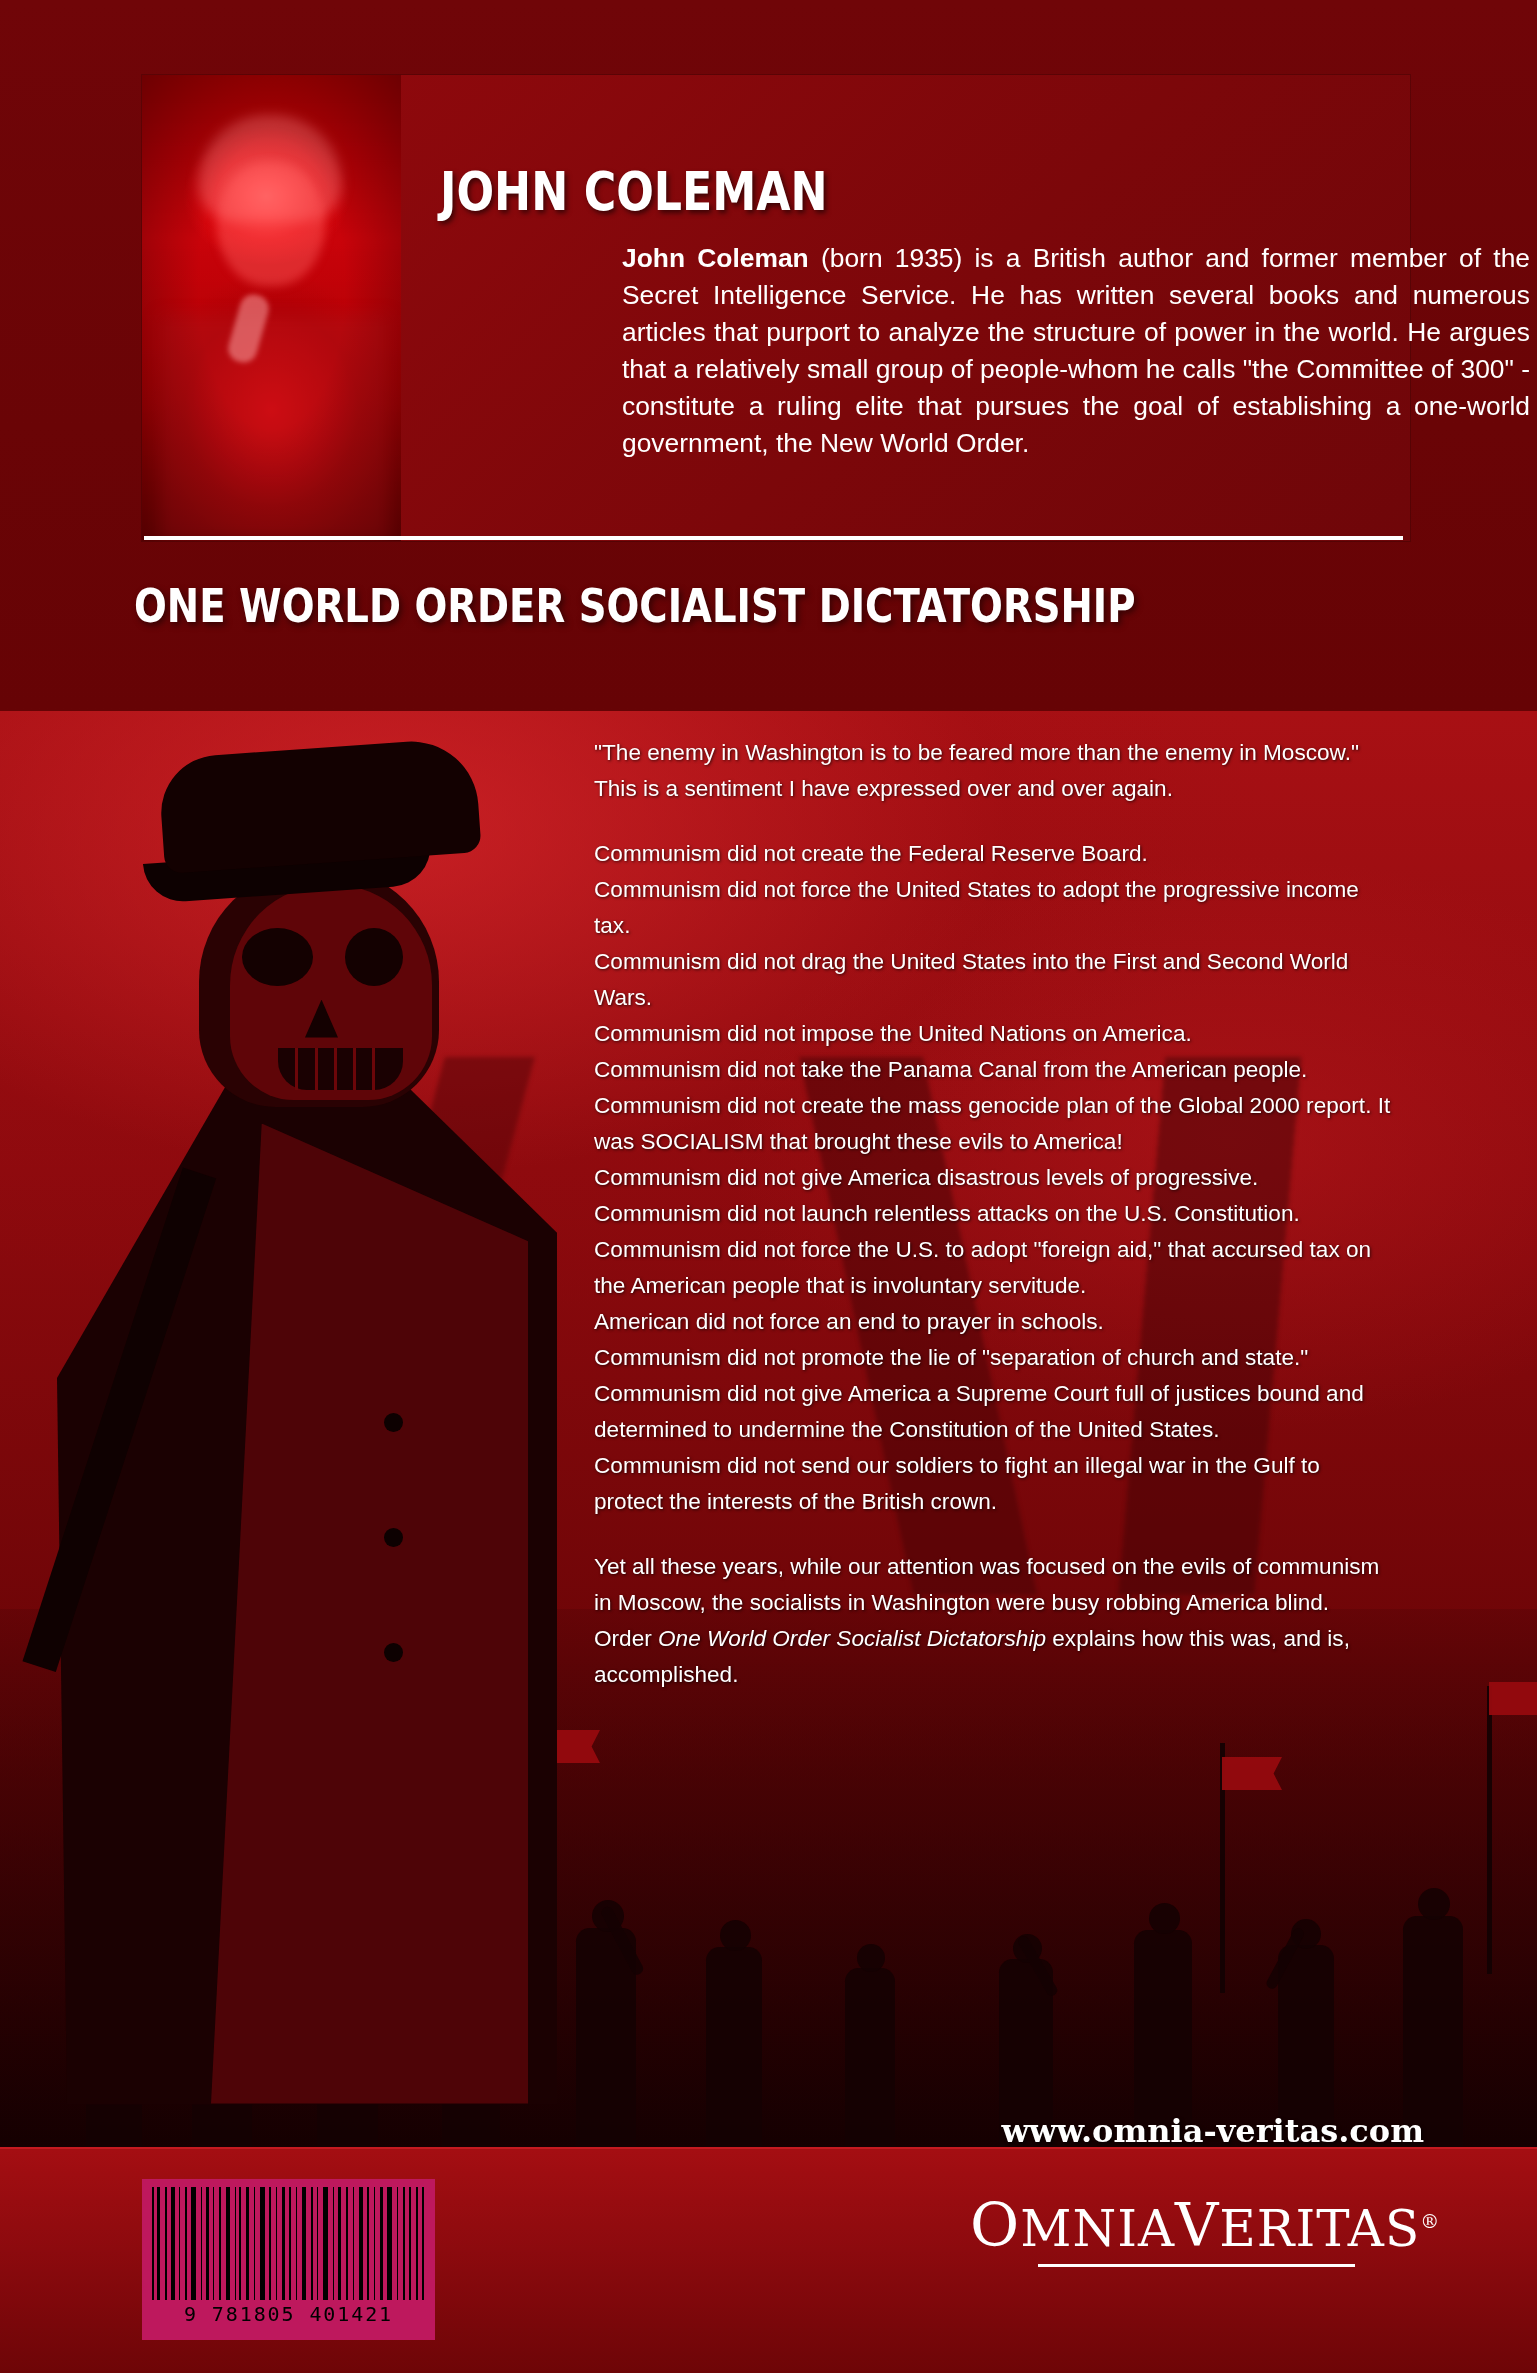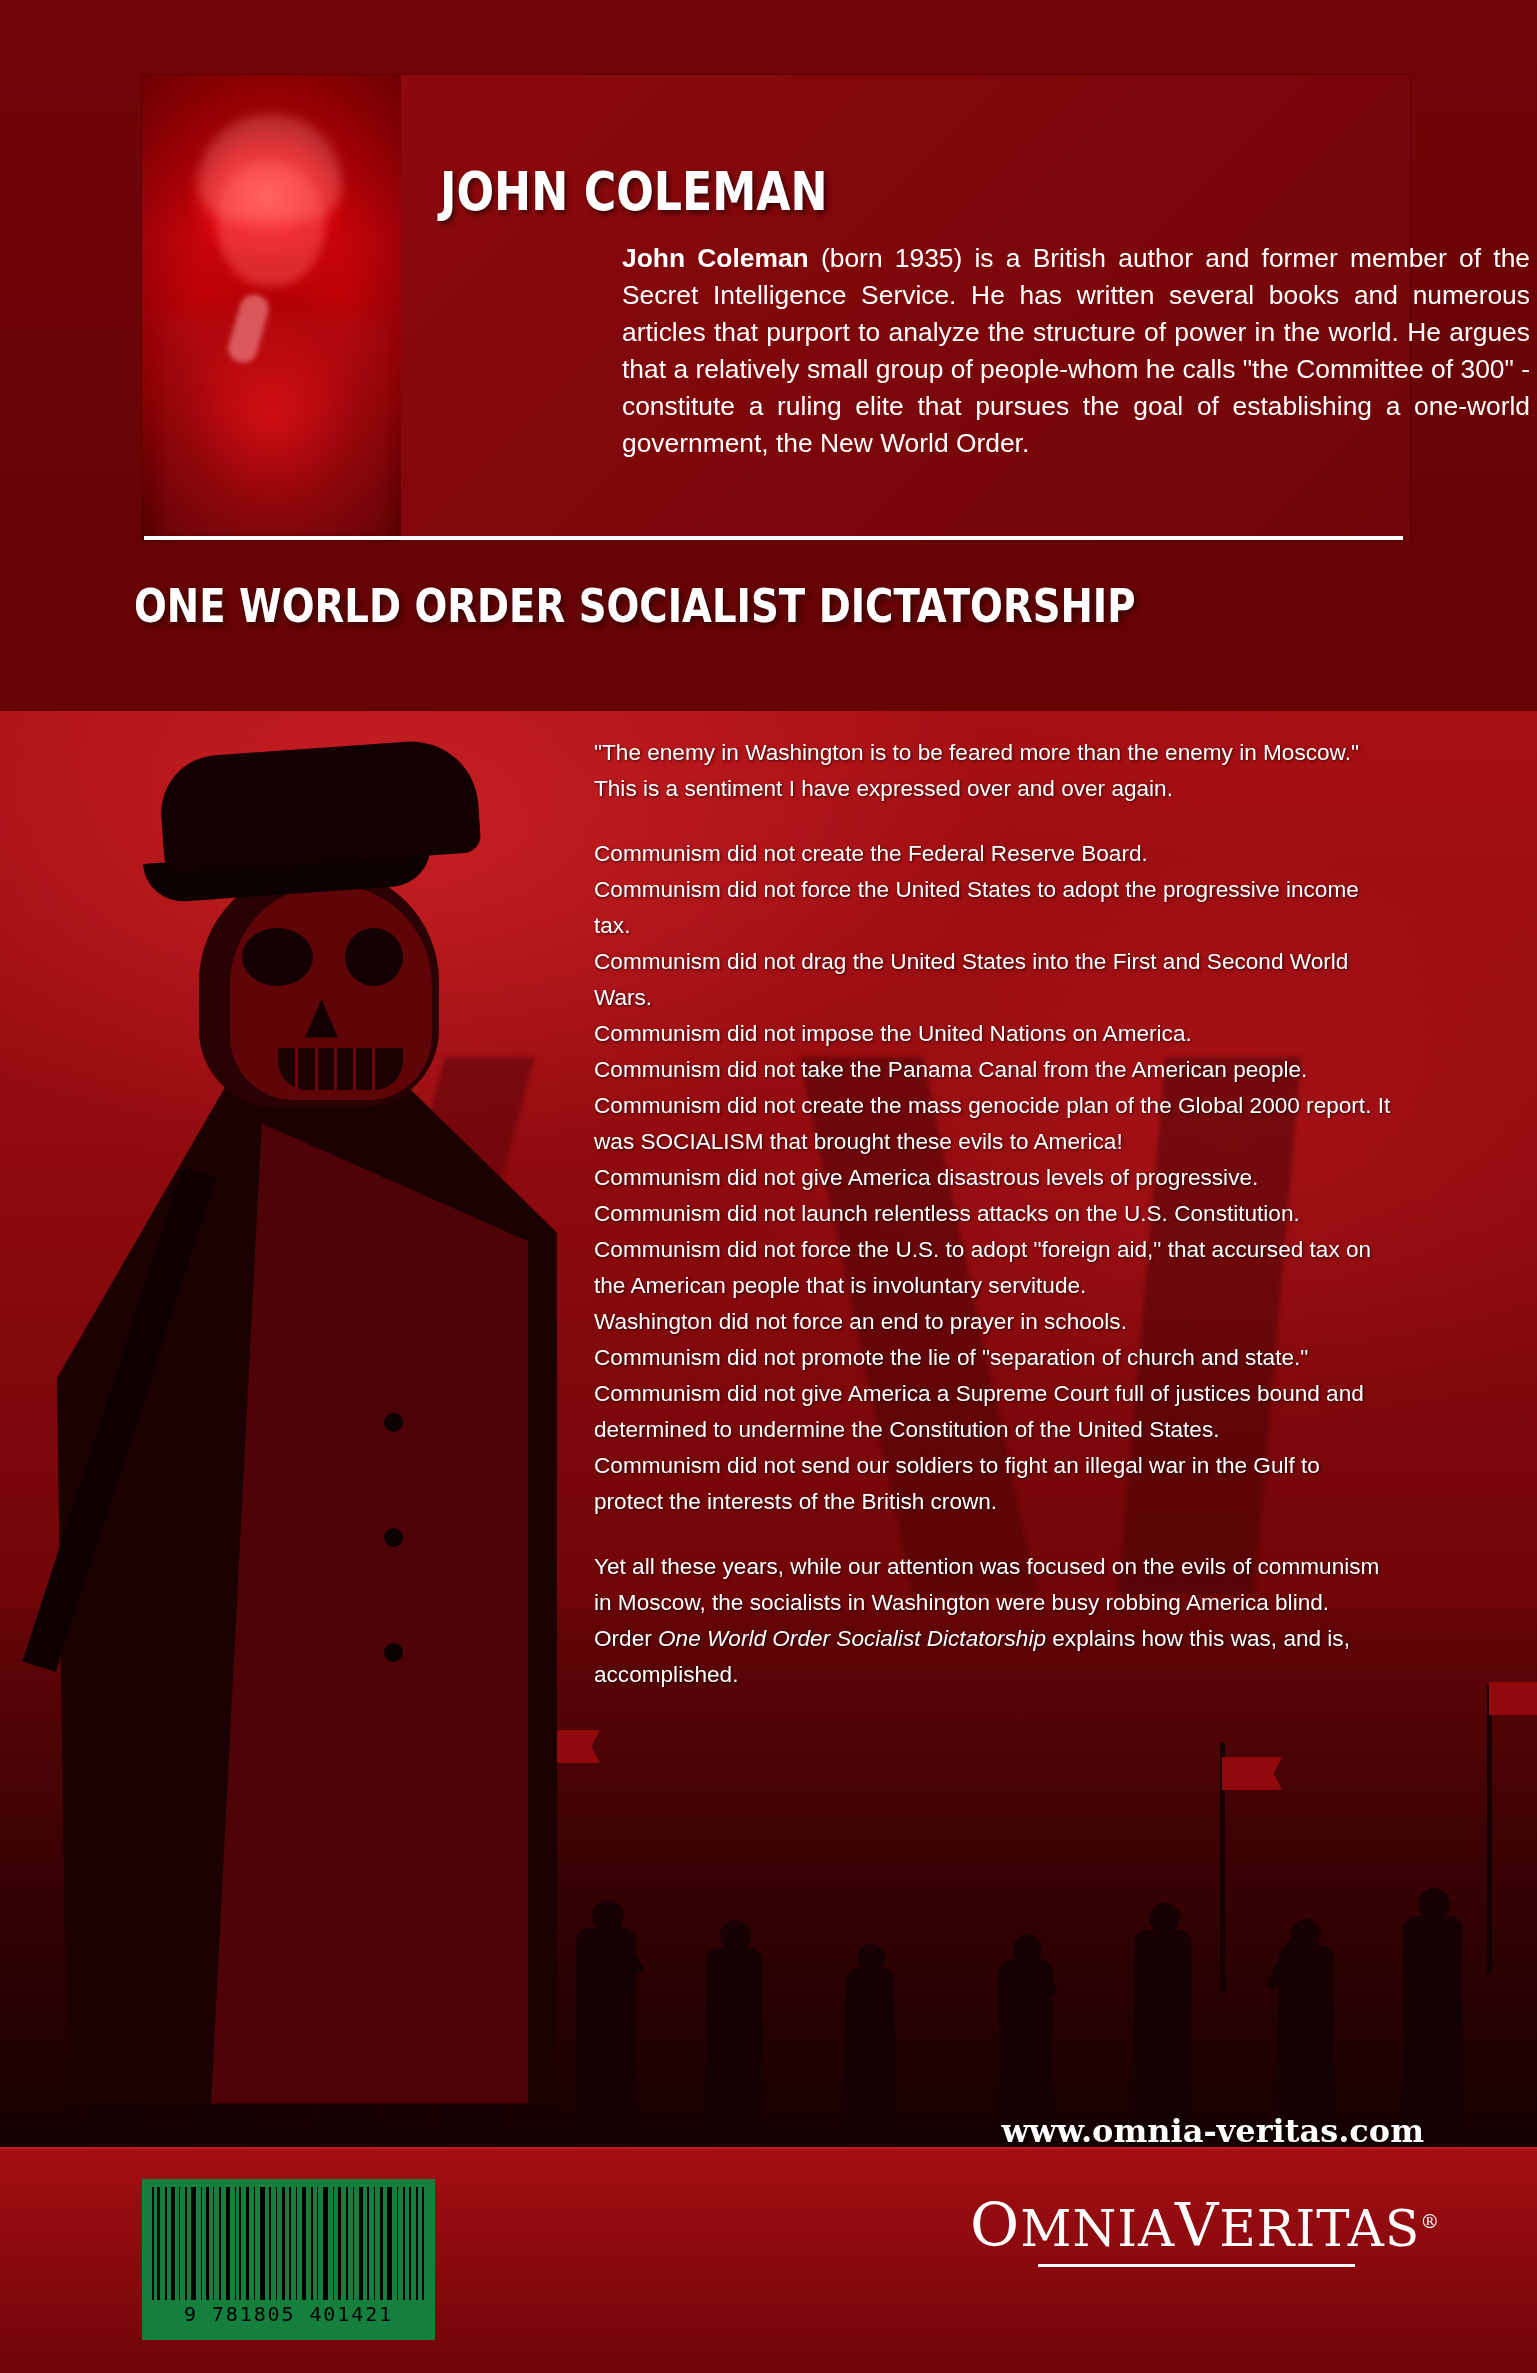--- a/index.html
+++ b/index.html
@@ -374,21 +374,21 @@
     background: #ffffff;
   }
 
   
   .barcode-box {
     position: absolute;
     left: 142px;
     top: 2179px;
     width: 293px;
     height: 161px;
-    background: #15803d;
+    background: #be185d;
     padding: 7.7px 9.6px 3.8px;
     box-sizing: border-box;
   }
   .barcode-bars {
     position: relative;
     width: 274px;
     height: 113px;
     margin: 0 auto;
   }
   .barcode-bars span {
@@ -519,21 +519,21 @@
     <div class="gap"></div>
     <p class="line">Communism did not create the Federal Reserve Board.</p>
     <p class="line">Communism did not force the United States to adopt the progressive income tax.</p>
     <p class="line">Communism did not drag the United States into the First and Second World Wars.</p>
     <p class="line">Communism did not impose the United Nations on America.</p>
     <p class="line">Communism did not take the Panama Canal from the American people.</p>
     <p class="line">Communism did not create the mass genocide plan of the Global 2000 report. It was SOCIALISM that brought these evils to America!</p>
     <p class="line">Communism did not give America disastrous levels of progressive.</p>
     <p class="line">Communism did not launch relentless attacks on the U.S. Constitution.</p>
     <p class="line">Communism did not force the U.S. to adopt "foreign aid," that accursed tax on the American people that is involuntary servitude.</p>
-    <p class="line">Washington did not force an end to prayer in schools.</p>
+    <p class="line">American did not force an end to prayer in schools.</p>
     <p class="line">Communism did not promote the lie of "separation of church and state."</p>
     <p class="line">Communism did not give America a Supreme Court full of justices bound and determined to undermine the Constitution of the United States.</p>
     <p class="line">Communism did not send our soldiers to fight an illegal war in the Gulf to protect the interests of the British crown.</p>
     <div class="gap"></div>
     <p>Yet all these years, while our attention was focused on the evils of communism in Moscow, the socialists in Washington were busy robbing America blind.</p>
     <p><span>Order </span><i>One World Order Socialist Dictatorship</i><span> explains how this was, and is, accomplished.</span></p>
   </div>
 
   <div class="website">www.omnia-veritas.com</div>
 

